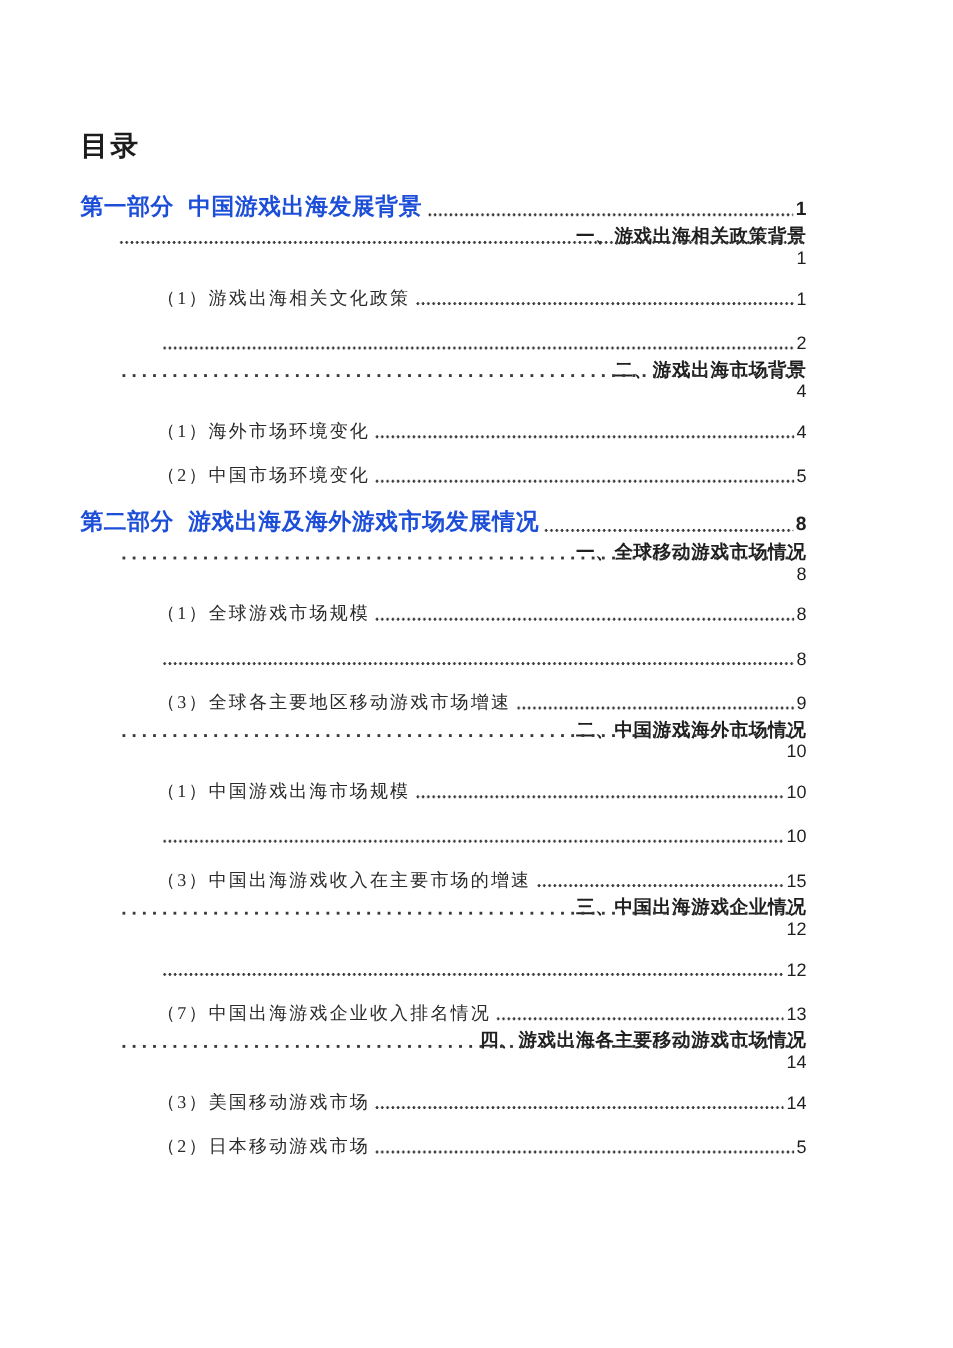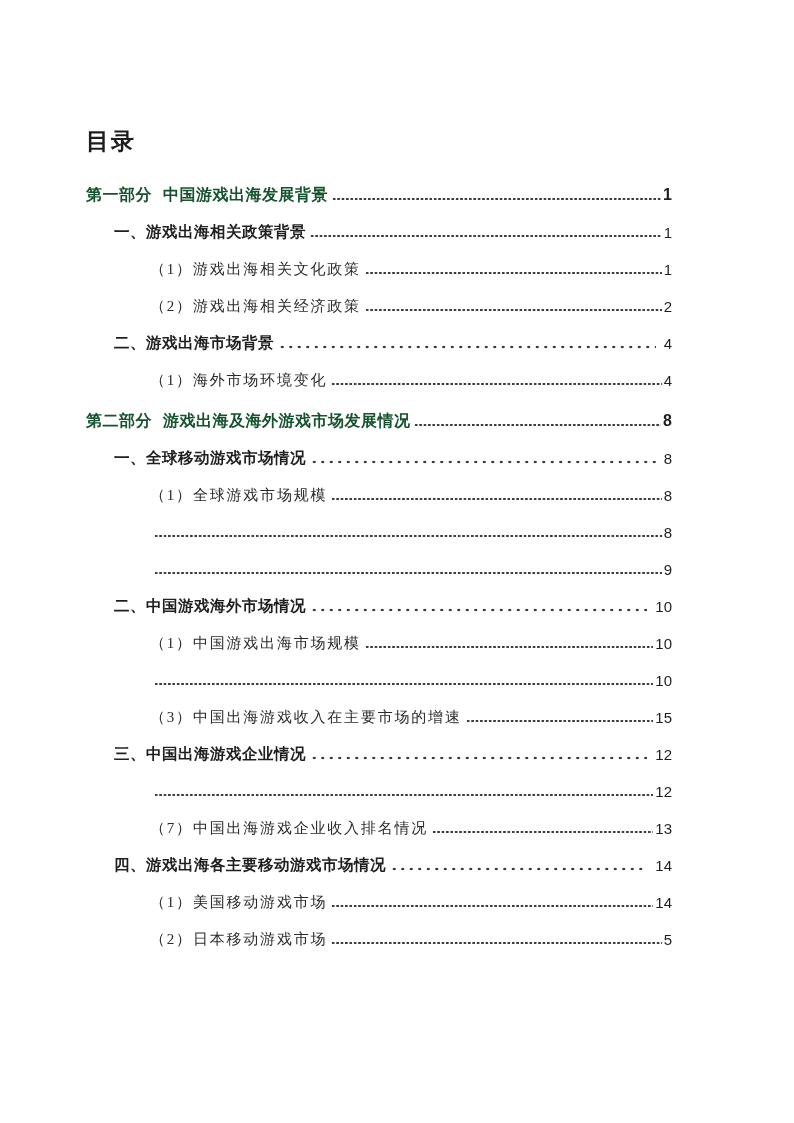--- a/index.html
+++ b/index.html
@@ -8,23 +8,22 @@
     width: 794px;
     height: 1123px;
     position: relative;
     font-family: "Liberation Sans", sans-serif;
     color: #212121;
     overflow: hidden;
   }
   .page {
     position: absolute;
     inset: 0;
-    padding: 106px 122px 40px 86px;
+    padding: 106px 122px 40px 67px;
     background: #ffffff;
-    margin-top: 20px;
   }
   .toc-title {
     font-size: 23px;
     font-weight: 700;
     letter-spacing: 2px;
     color: #1c1c1c;
     line-height: 30px;
     margin-bottom: 12px;
   }
   .toc { width: 100%; }
@@ -34,27 +33,27 @@
     height: 37px;
     padding-bottom: 5px;
     cursor: pointer;
   }
   .toc-row.level-1 { height: 41px; }
   .toc-label {
     white-space: nowrap;
     line-height: 1.15;
   }
   .level-1 .toc-label {
-    font-size: 16px;
+    font-size: 19px;
     font-weight: 700;
-    color: #14532d;
+    color: #1d4ed8;
     word-spacing: 6px;
     letter-spacing: 0.5px;
   }
-  .level-2 { padding-left: 28px; }
+  .level-2 { padding-left: 28px; flex-direction: column; }
   .level-2 .toc-label {
     font-size: 15.5px;
     font-weight: 700;
     color: #1f1f1f;
     letter-spacing: 0.5px;
   }
   .level-3 { padding-left: 64px; }
   .level-3 .toc-label {
     font-family: "Liberation Serif", serif;
     font-size: 15px;
@@ -111,33 +110,37 @@
         <span class="toc-label">一、游戏出海相关政策背景</span>
         <span class="toc-leader"></span>
         <span class="toc-page">1</span>
       </div>
       <div class="toc-row level-3 leader-fine">
         <span class="toc-label">（1）游戏出海相关文化政策</span>
         <span class="toc-leader"></span>
         <span class="toc-page">1</span>
       </div>
       <div class="toc-row level-3 leader-fine">
-        <span class="toc-label">（2）游戏出海相关经济政策</span>
         <span class="toc-leader"></span>
         <span class="toc-page">2</span>
       </div>
       <div class="toc-row level-2 leader-spaced">
         <span class="toc-label">二、游戏出海市场背景</span>
         <span class="toc-leader"></span>
         <span class="toc-page">4</span>
       </div>
       <div class="toc-row level-3 leader-fine">
         <span class="toc-label">（1）海外市场环境变化</span>
         <span class="toc-leader"></span>
         <span class="toc-page">4</span>
+      </div>
+      <div class="toc-row level-3 leader-fine">
+        <span class="toc-label">（2）中国市场环境变化</span>
+        <span class="toc-leader"></span>
+        <span class="toc-page">5</span>
       </div>
       <div class="toc-row level-1 leader-fine">
         <span class="toc-label">第二部分 游戏出海及海外游戏市场发展情况</span>
         <span class="toc-leader"></span>
         <span class="toc-page">8</span>
       </div>
       <div class="toc-row level-2 leader-spaced">
         <span class="toc-label">一、全球移动游戏市场情况</span>
         <span class="toc-leader"></span>
         <span class="toc-page">8</span>
@@ -145,20 +148,21 @@
       <div class="toc-row level-3 leader-fine">
         <span class="toc-label">（1）全球游戏市场规模</span>
         <span class="toc-leader"></span>
         <span class="toc-page">8</span>
       </div>
       <div class="toc-row level-3 leader-fine">
         <span class="toc-leader"></span>
         <span class="toc-page">8</span>
       </div>
       <div class="toc-row level-3 leader-fine">
+        <span class="toc-label">（3）全球各主要地区移动游戏市场增速</span>
         <span class="toc-leader"></span>
         <span class="toc-page">9</span>
       </div>
       <div class="toc-row level-2 leader-spaced">
         <span class="toc-label">二、中国游戏海外市场情况</span>
         <span class="toc-leader"></span>
         <span class="toc-page">10</span>
       </div>
       <div class="toc-row level-3 leader-fine">
         <span class="toc-label">（1）中国游戏出海市场规模</span>
@@ -187,21 +191,21 @@
         <span class="toc-label">（7）中国出海游戏企业收入排名情况</span>
         <span class="toc-leader"></span>
         <span class="toc-page">13</span>
       </div>
       <div class="toc-row level-2 leader-spaced">
         <span class="toc-label">四、游戏出海各主要移动游戏市场情况</span>
         <span class="toc-leader"></span>
         <span class="toc-page">14</span>
       </div>
       <div class="toc-row level-3 leader-fine">
-        <span class="toc-label">（1）美国移动游戏市场</span>
+        <span class="toc-label">（3）美国移动游戏市场</span>
         <span class="toc-leader"></span>
         <span class="toc-page">14</span>
       </div>
       <div class="toc-row level-3 leader-fine">
         <span class="toc-label">（2）日本移动游戏市场</span>
         <span class="toc-leader"></span>
         <span class="toc-page">5</span>
       </div>
     </nav>
 </div>

